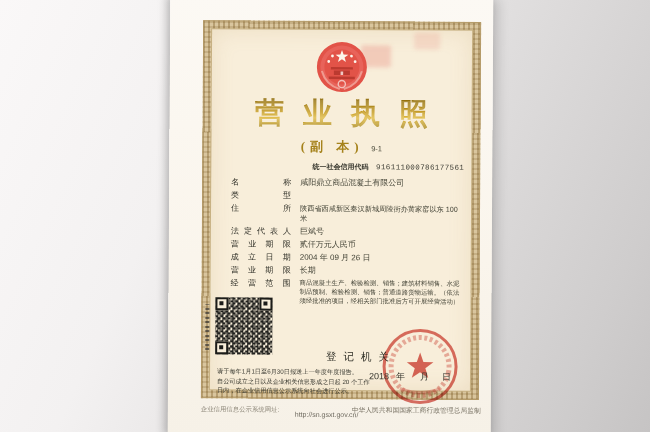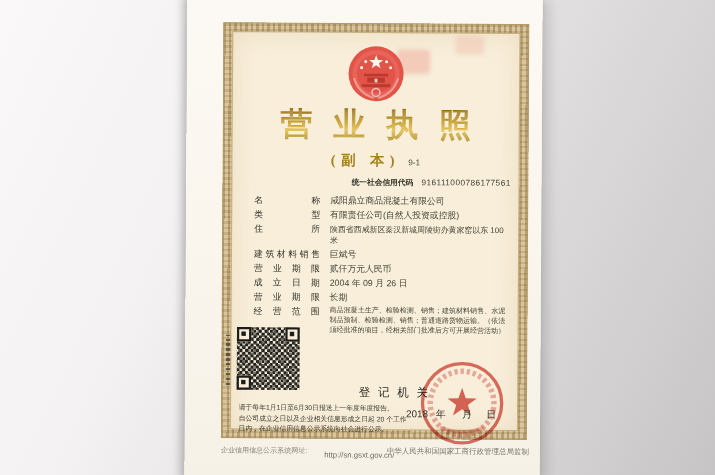--- a/index.html
+++ b/index.html
@@ -31,21 +31,21 @@
     font-family:"Liberation Serif",serif;font-weight:bold;font-size:29px;
     letter-spacing:19px;text-indent:19px;
     background:linear-gradient(180deg,#7c5c04 0%,#c59a1e 45%,#e0bb45 60%,#8a6a08 100%);
     -webkit-background-clip:text;background-clip:text;color:transparent;
     text-shadow:0 1px 0 rgba(255,255,255,.18);}
   .subline{position:absolute;top:107px;width:100%;text-align:center;}
   .subcopy{font-family:"Liberation Serif",serif;font-weight:bold;font-size:13px;letter-spacing:5px;color:#a5821b;}
   .copynum{font-size:7.5px;color:#4a4a3a;margin-left:3px;}
   .codeline{position:absolute;top:125px;right:7px;text-align:right;white-space:nowrap;}
   .codelabel{font-size:7px;font-weight:bold;color:#33332a;}
-  .codeval{font-size:7.5px;color:#3c3c33;letter-spacing:.4px;margin-left:3px;}
+  .codeval{font-size:7.5px;color:#3c3c33;letter-spacing:.4px;margin-left:3px;font-family:Liberation Mono, monospace;}
   .fields{position:absolute;top:148px;left:20px;right:5px;}
   .row{display:flex;align-items:flex-start;margin-bottom:3px;line-height:10px;}
   .flabel{flex:0 0 60px;font-size:8px;font-weight:normal;color:#2f2f27;
     text-align:justify;text-align-last:justify;}
   .fvalue{margin-left:9px;font-size:8px;color:#454538;line-height:10px;}
   .fvalue.small{font-size:6.4px;line-height:8.8px;max-width:170px;}
   .qr{position:absolute;left:5px;top:268px;width:57px;height:57px;
     background:
       repeating-conic-gradient(#20201d 0% 25%,transparent 0% 50%) 0 0/5px 5px,
       repeating-conic-gradient(rgba(32,32,29,.6) 0% 25%,transparent 0% 50%) 1px 2px/7px 7px;
@@ -112,28 +112,27 @@
         <span class="codeval">916111000786177561</span>
       </div>
 
       <div class="fields">
         <div class="row">
           <span class="flabel">名称</span>
           <span class="fvalue">咸阳鼎立商品混凝土有限公司</span>
         </div>
         <div class="row">
           <span class="flabel">类型</span>
-          <span class="fvalue">有限责任公司(自然人投资或控股)</span>
         </div>
         <div class="row">
           <span class="flabel">住所</span>
           <span class="fvalue" style="font-size:7.2px">陕西省西咸新区秦汉新城周陵街办黄家窑以东 100 米</span>
         </div>
         <div class="row">
-          <span class="flabel">建筑材料销售</span>
+          <span class="flabel">法定代表人</span>
           <span class="fvalue">巨斌号</span>
         </div>
         <div class="row">
           <span class="flabel">营业期限</span>
           <span class="fvalue">贰仟万元人民币</span>
         </div>
         <div class="row">
           <span class="flabel">成立日期</span>
           <span class="fvalue">2004 年 09 月 26 日</span>
         </div>

